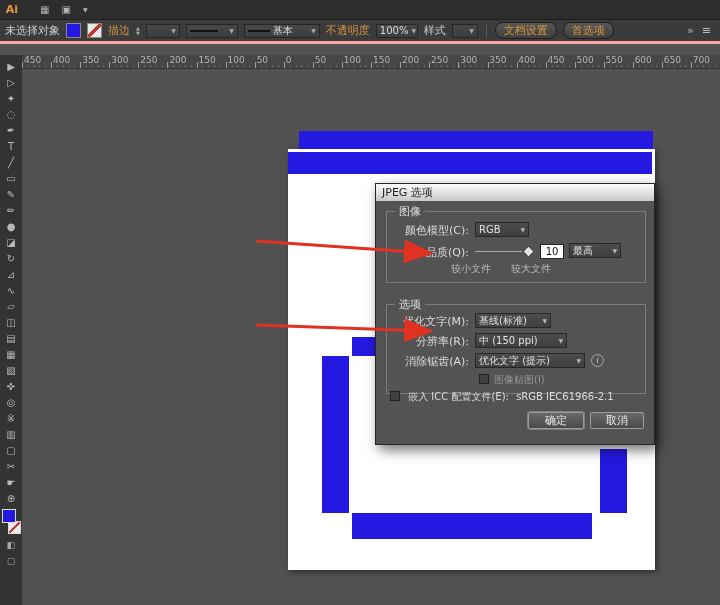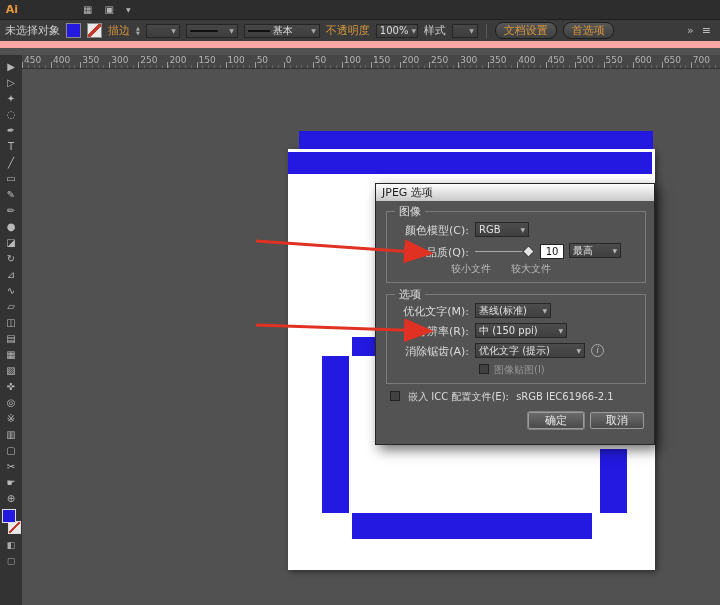--- a/index.html
+++ b/index.html
@@ -1,28 +1,28 @@
 <!DOCTYPE html>
 <html><head>
 <meta charset="utf-8">
 <style>
   html,body{margin:0;padding:0;background:#515151;}
   .app{position:relative;width:720px;height:605px;overflow:hidden;background:#515151;
        font-family:"DejaVu Sans","Liberation Sans",sans-serif;-webkit-font-smoothing:antialiased;}
 
   
   .menubar{position:absolute;top:0;left:0;right:0;height:19px;background:#2d2d2d;
-           display:flex;align-items:center;color:#cfcfcf;font-size:11px;z-index:80;border-bottom:1px solid #1f1f1f;gap:43px;}
+           display:flex;align-items:center;color:#cfcfcf;font-size:11px;z-index:80;border-bottom:1px solid #1f1f1f;}
   .ai-logo{width:24px;height:19px;color:#e8973d;font-weight:bold;display:flex;align-items:center;justify-content:center;font-size:11px;}
   .menu-item{padding:0 7px;line-height:19px;white-space:nowrap;cursor:default;}
   .mb-icons{margin-left:16px;display:flex;gap:12px;color:#b5b5b5;font-size:10px;align-items:center;}
 
   
   .controlbar{position:absolute;top:20px;left:0;right:0;height:21px;background:#3b3b3b;
-              border-bottom:7px solid #fca5a5;display:flex;align-items:center;gap:6px;
+              border-bottom:3px solid #fca5a5;display:flex;align-items:center;gap:6px;
               padding:0 5px;color:#cfcfcf;font-size:11px;z-index:79;white-space:nowrap;}
   .fill-swatch{width:13px;height:13px;border:1px solid #8a8a8a;display:inline-block;}
   .stroke-swatch{width:13px;height:13px;border:1px solid #8a8a8a;display:inline-block;
      background:linear-gradient(135deg,#e9e9e9 42%,#c23a2a 42%,#c23a2a 58%,#e9e9e9 58%);}
   .cb-link{color:#d1953f;}
   .cb-box{display:inline-flex;align-items:center;height:14px;background:linear-gradient(#474747,#3d3d3d);
           border:1px solid #252525;padding:0 3px;font-size:10px;color:#ddd;box-sizing:border-box;}
   .cb-arrow{margin-left:auto;font-size:6px;color:#a9a9a9;padding-left:3px;}
   .stepper{display:inline-flex;flex-direction:column;justify-content:center;font-size:5px;color:#aaa;line-height:5px;}
   .profile-line{width:28px;height:2px;background:#111;border-radius:2px;}
@@ -68,21 +68,21 @@
 
   
   .dialog{position:absolute;left:375px;top:183px;width:280px;height:262px;background:#535353;
           border:1px solid #262626;box-shadow:4px 5px 12px rgba(0,0,0,.55);z-index:50;
           font-size:11px;color:#dcdcdc;box-sizing:border-box;}
   .dlg-title{height:17px;background:linear-gradient(#fdfdfd,#c8c8c8);color:#1c1c1c;
              font-size:11px;line-height:17px;padding-left:6px;}
   .group{position:absolute;border:1px solid #7b7b7b;}
   .legend{position:absolute;top:-8px;left:8px;background:#535353;padding:0 4px;font-size:11px;color:#e0e0e0;}
   #grp-image{left:10px;top:27px;width:258px;height:70px;}
-  #grp-options{left:10px;top:110px;width:258px;height:88px;}
+  #grp-options{left:10px;top:120px;width:258px;height:88px;}
   .dlabel{position:absolute;width:82px;text-align:right;font-size:11px;color:#dcdcdc;}
   .dselect{position:absolute;height:15px;background:linear-gradient(#4c4c4c,#3f3f3f);border:1px solid #272727;
            display:flex;align-items:center;font-size:10px;padding:0 3px;box-sizing:border-box;color:#e2e2e2;white-space:nowrap;}
   .sel-arrow{margin-left:auto;font-size:6px;color:#b5b5b5;padding-left:4px;}
   .slider{position:absolute;height:12px;}
   .slider::before{content:"";position:absolute;left:0;right:0;top:7px;border-top:1px solid #a8a8a8;}
   .slider-handle{position:absolute;top:3px;width:7px;height:7px;background:#e4e4e4;border:1px solid #1d1d1d;transform:rotate(45deg);}
   .qinput{position:absolute;width:22px;height:13px;background:#ffffff;color:#111;font-size:10px;
           text-align:center;border:1px solid #222;line-height:13px;}
   .minmax{position:absolute;font-size:10px;color:#b9b9b9;}

